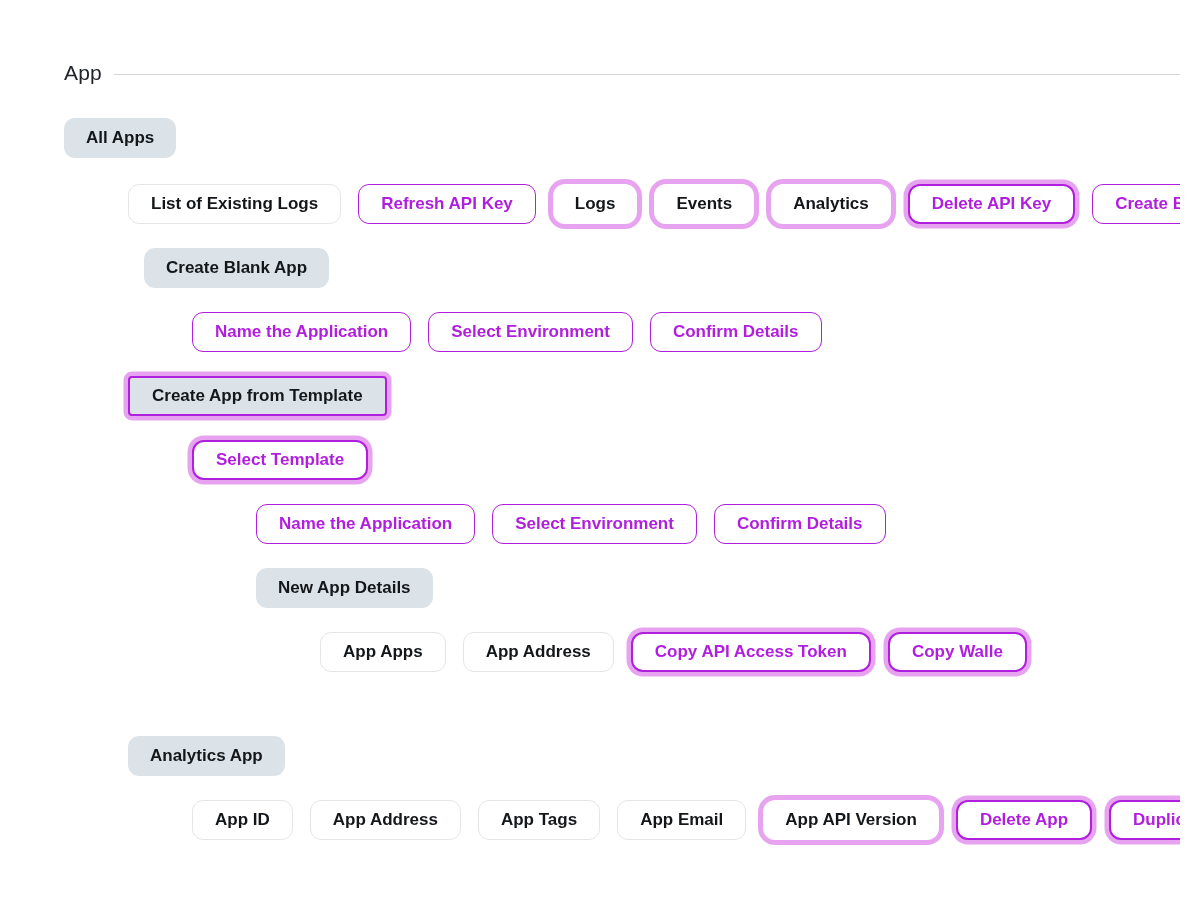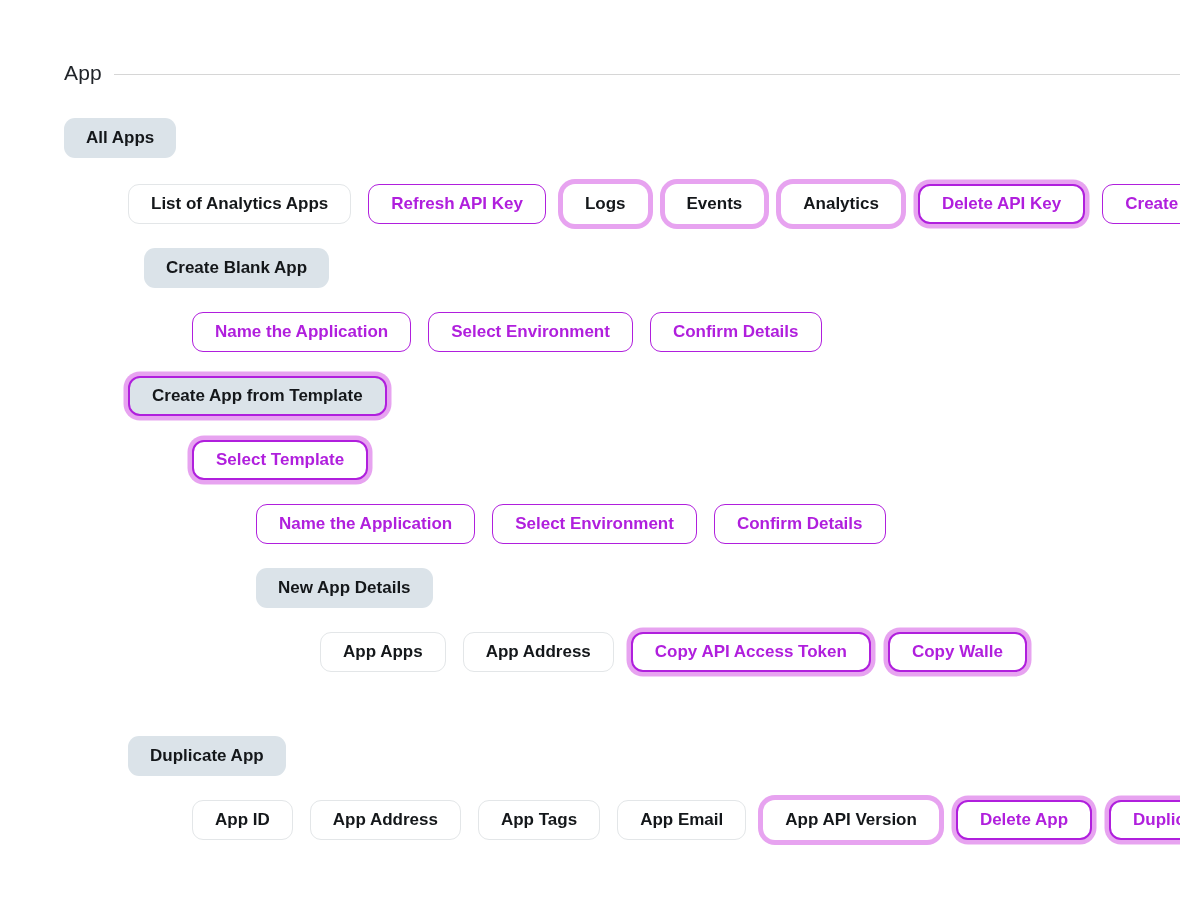--- a/index.html
+++ b/index.html
@@ -37,35 +37,35 @@
   .v-gray { background:var(--gray); }
   .v-plain { border:1px solid var(--plain-border); }
   .v-outline { border:1.5px solid var(--accent); color:var(--accent); }
   .v-glow { border-radius:12px; box-shadow:0 0 0 5px var(--halo); }
   .v-outline-glow {
     border:2px solid var(--accent); color:var(--accent);
     border-radius:12px; box-shadow:0 0 0 4.5px var(--halo);
   }
   .v-gray-glow {
     background:var(--gray); border:2px solid var(--accent);
-    border-radius:12px; box-shadow:0 0 0 4.5px var(--halo);
+    border-radius:4px; box-shadow:0 0 0 4.5px var(--halo);
   }
 </style>
 </head>
 <body>
 
 <div id="canvas">
   <div class="page-title">App</div>
   <div class="header-divider"></div>
 
 <div class="row" style="top: 118px; left: 64px;">
       <div class="chip v-gray">All Apps</div>
     </div>
     <div class="row" style="top: 184px; left: 128px;">
-      <div class="chip v-plain">List of Analytics Apps</div>
+      <div class="chip v-plain">List of Existing Logs</div>
       <div class="chip v-outline">Refresh API Key</div>
       <div class="chip v-glow">Logs</div>
       <div class="chip v-glow">Events</div>
       <div class="chip v-glow">Analytics</div>
       <div class="chip v-outline-glow">Delete API Key</div>
       <div class="chip v-outline">Create Blank</div>
     </div>
     <div class="row" style="top: 248px; left: 144px;">
       <div class="chip v-gray">Create Blank App</div>
     </div>
@@ -88,21 +88,21 @@
     <div class="row" style="top: 568px; left: 256px;">
       <div class="chip v-gray">New App Details</div>
     </div>
     <div class="row" style="top: 632px; left: 320px;">
       <div class="chip v-plain">App Apps</div>
       <div class="chip v-plain">App Address</div>
       <div class="chip v-outline-glow">Copy API Access Token</div>
       <div class="chip v-outline-glow">Copy Walle</div>
     </div>
     <div class="row" style="top: 736px; left: 128px;">
-      <div class="chip v-gray">Duplicate App</div>
+      <div class="chip v-gray">Analytics App</div>
     </div>
     <div class="row" style="top: 800px; left: 192px;">
       <div class="chip v-plain">App ID</div>
       <div class="chip v-plain">App Address</div>
       <div class="chip v-plain">App Tags</div>
       <div class="chip v-plain">App Email</div>
       <div class="chip v-glow">App API Version</div>
       <div class="chip v-outline-glow">Delete App</div>
       <div class="chip v-outline-glow">Duplicate Ap</div>
     </div>

